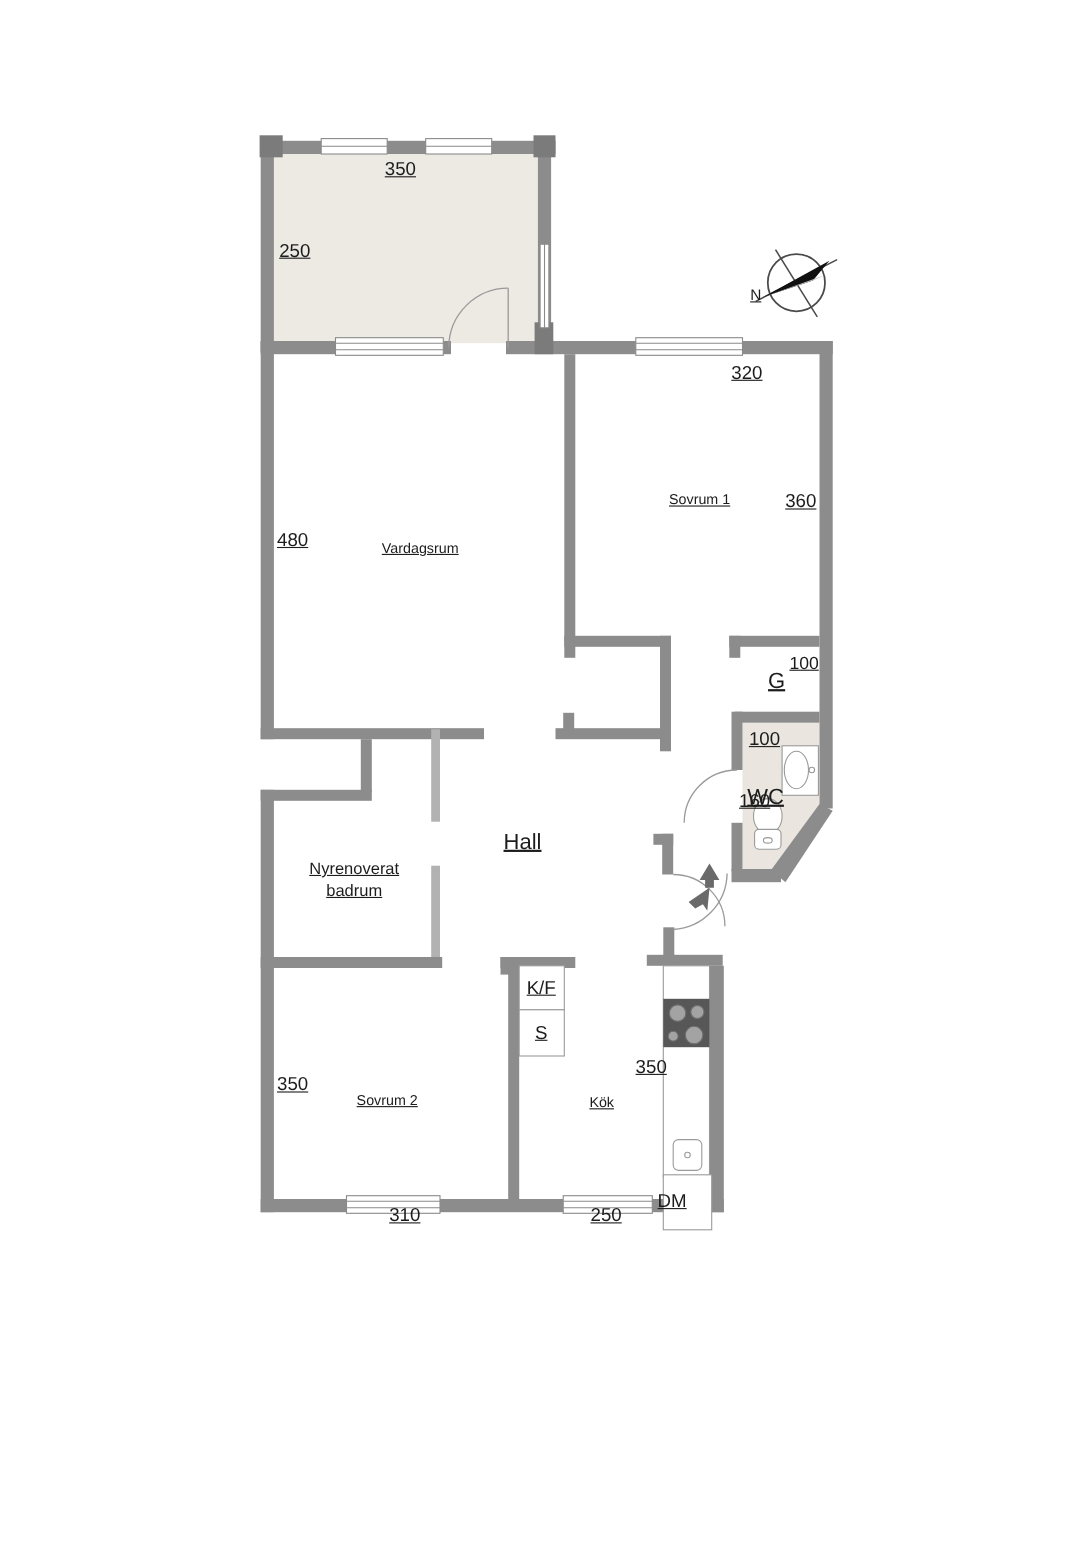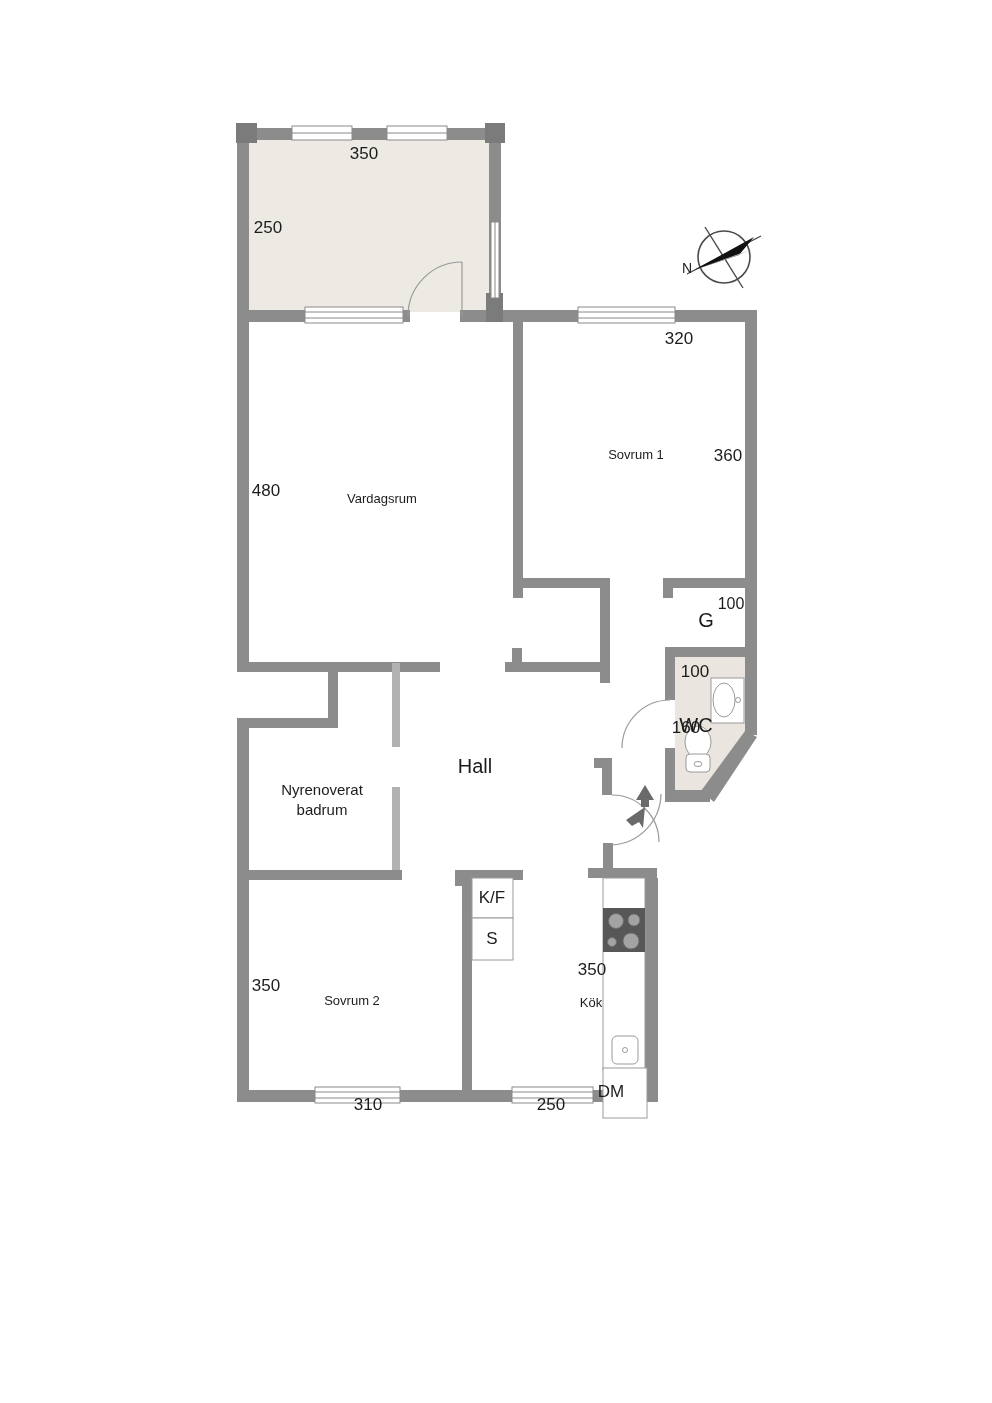--- a/index.html
+++ b/index.html
@@ -12,20 +12,21 @@
     overflow:hidden;
   }
   .plan-svg{position:absolute;left:0;top:0;}
   .lbl{
     position:absolute;
     transform:translate(-50%,-50%);
     white-space:nowrap;
     font-size:17px;
     color:#1c1c1c;
     line-height:1.15;
+    text-decoration:underline;
   }
   .lbl.room{font-size:13px;}
   .lbl.big{font-size:20px;}
   .lbl.small{font-size:15px;}
   .lbl.sup{font-size:16px;}
   .lbl.center-2line{text-align:center;}
   .disclaimer{
     position:absolute;
     left:50%;top:1248px;
     transform:translate(-50%,-50%);
@@ -222,20 +223,20 @@
   <div class="lbl small center-2line" style="left:322px;top:790px;">Nyrenoverat</div>
   <div class="lbl small center-2line" style="left:322px;top:810px;">badrum</div>
 
   <div class="lbl" style="left:266px;top:986px;">350</div>
   <div class="lbl room" style="left:352px;top:1001px;">Sovrum 2</div>
   <div class="lbl" style="left:368px;top:1105px;">310</div>
 
   <div class="lbl" style="left:492px;top:898px;">K/F</div>
   <div class="lbl" style="left:492px;top:939px;">S</div>
   <div class="lbl" style="left:592px;top:970px;">350</div>
-  <div class="lbl room" style="left:547px;top:1003px;margin-left:44px;">Kök</div>
+  <div class="lbl room" style="left:547px;top:1003px;">Kök</div>
   <div class="lbl" style="left:611px;top:1092px;">DM</div>
   <div class="lbl" style="left:551px;top:1105px;">250</div>
 
   <div class="lbl nlabel" style="left:687px;top:268px;">N</div>
 
 
 </div>
 
 </body></html>

